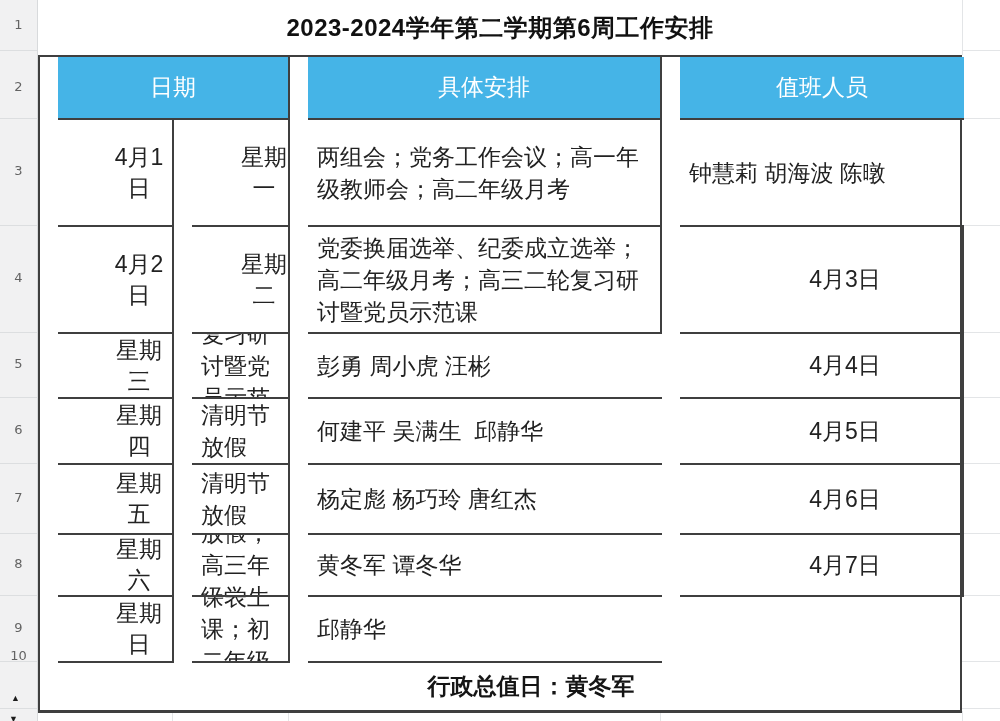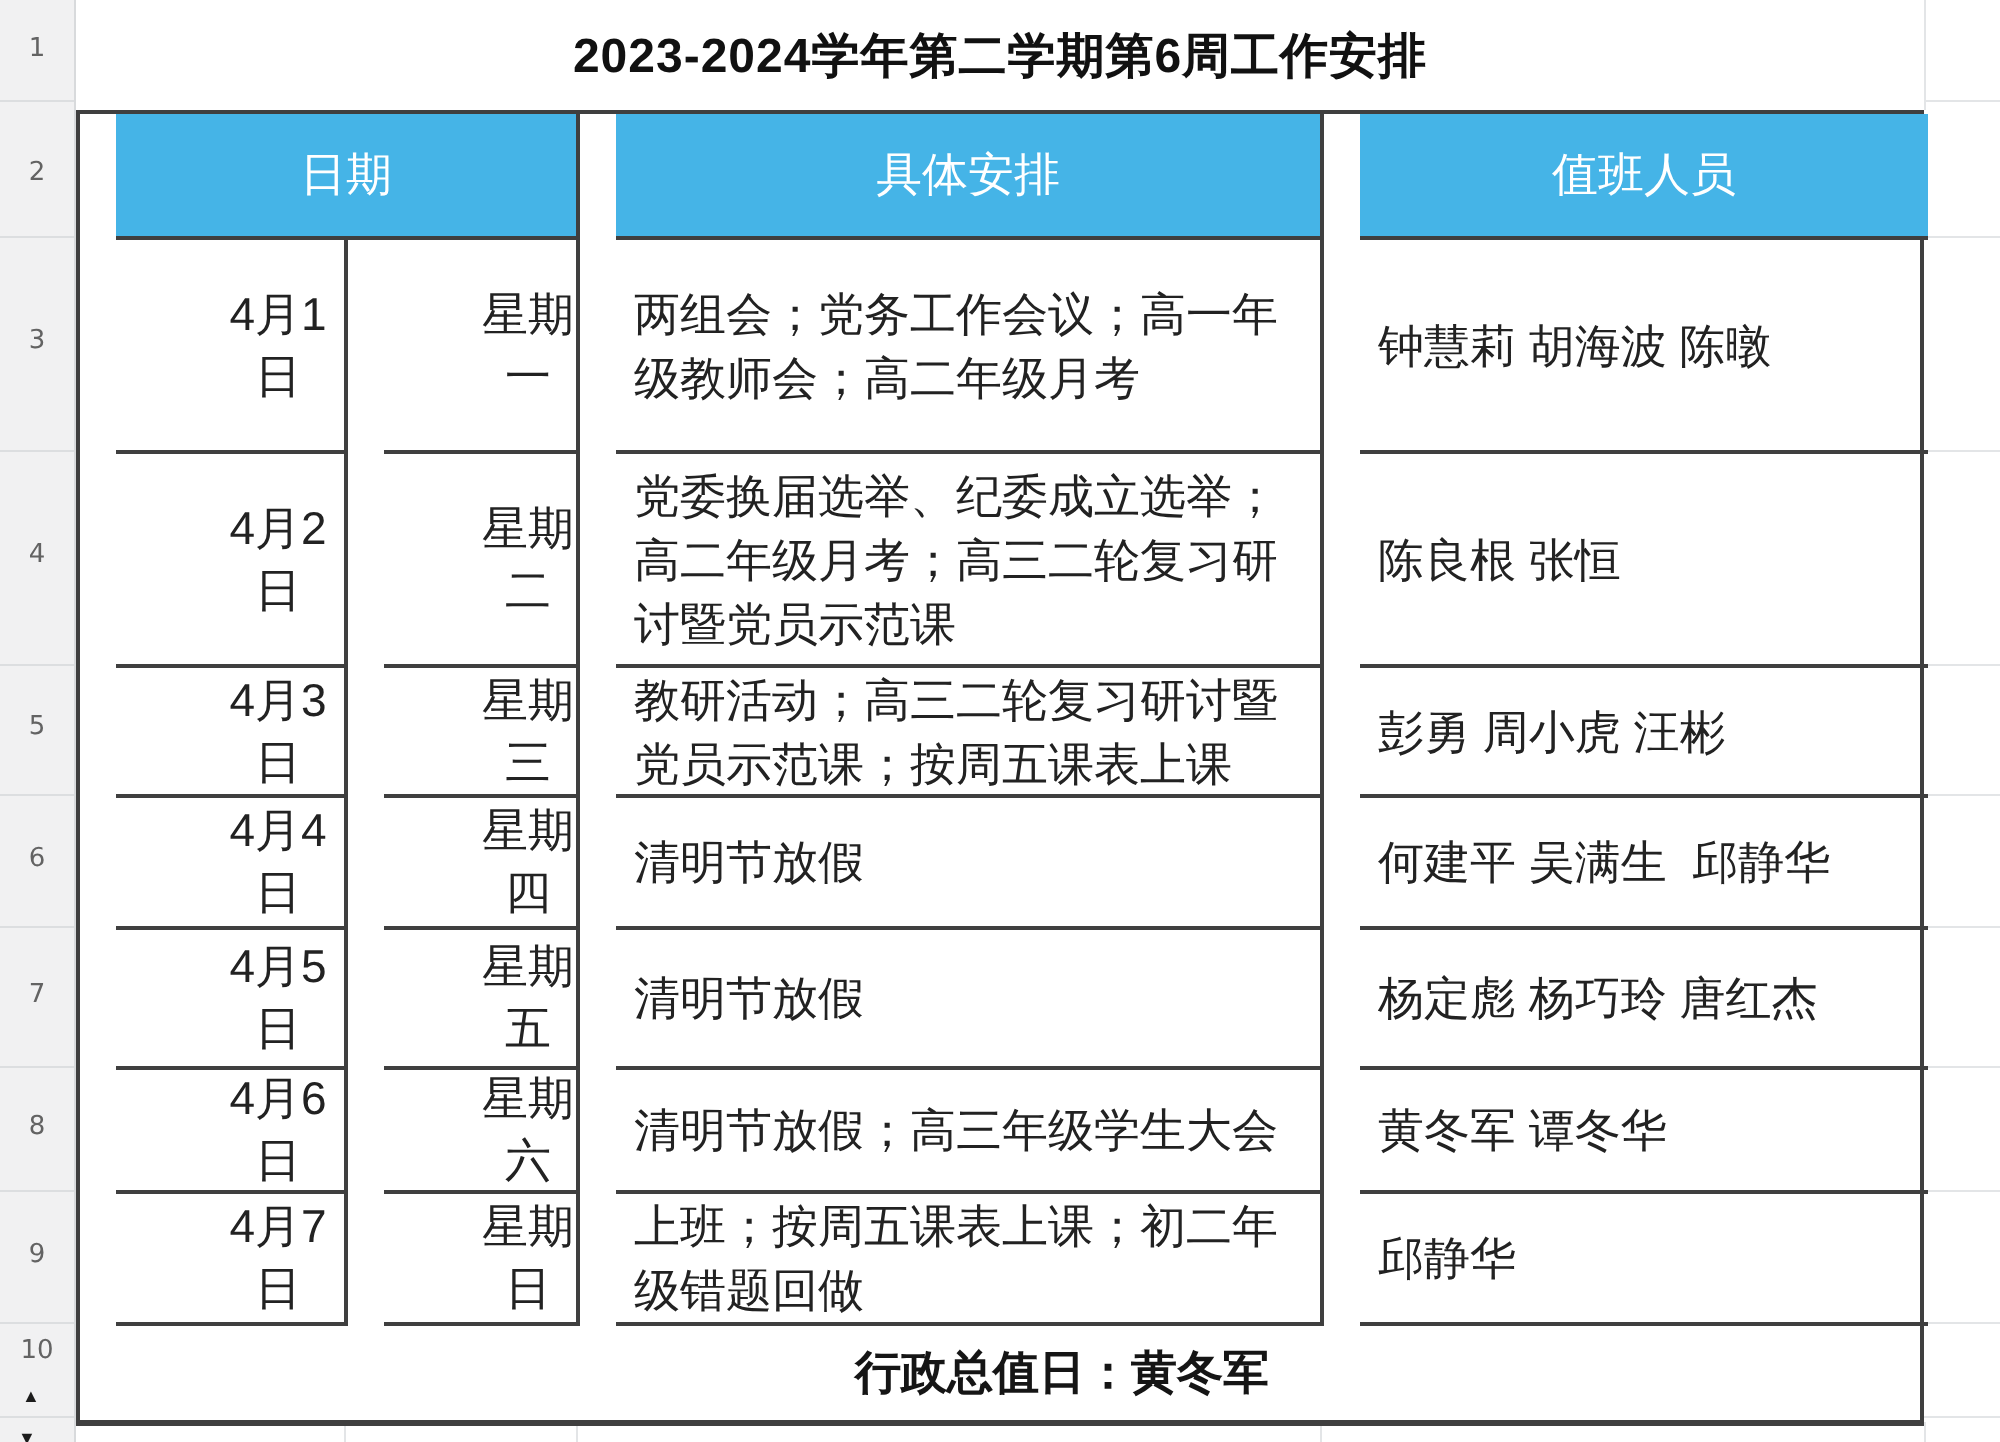--- a/index.html
+++ b/index.html
@@ -50,21 +50,21 @@
   <div class="gutter">
     <div class="gutter-num" style="top:17px">1</div>
     <div class="gutter-num" style="top:79px">2</div>
     <div class="gutter-num" style="top:163px">3</div>
     <div class="gutter-num" style="top:270px">4</div>
     <div class="gutter-num" style="top:356px">5</div>
     <div class="gutter-num" style="top:422px">6</div>
     <div class="gutter-num" style="top:490px">7</div>
     <div class="gutter-num" style="top:556px">8</div>
     <div class="gutter-num" style="top:620px">9</div>
-    <div class="gutter-num" style="top:668px">10</div>
+    <div class="gutter-num" style="top:648px">10</div>
     <div class="gutter-sep" style="top:50px"></div>
     <div class="gutter-sep" style="top:118px"></div>
     <div class="gutter-sep" style="top:225px"></div>
     <div class="gutter-sep" style="top:332px"></div>
     <div class="gutter-sep" style="top:397px"></div>
     <div class="gutter-sep" style="top:463px"></div>
     <div class="gutter-sep" style="top:533px"></div>
     <div class="gutter-sep" style="top:595px"></div>
     <div class="gutter-sep" style="top:661px"></div>
     <div class="gutter-sep" style="top:708px"></div>
@@ -97,21 +97,20 @@
     <div class="cell hdr last-col">值班人员</div>
 
     <div class="cell center">4月1日</div>
     <div class="cell center">星期一</div>
     <div class="cell pad">两组会；党务工作会议；高一年级教师会；高二年级月考</div>
     <div class="cell pad staff last-col">钟慧莉 胡海波 陈暾</div>
 
     <div class="cell center">4月2日</div>
     <div class="cell center">星期二</div>
     <div class="cell pad">党委换届选举、纪委成立选举；高二年级月考；高三二轮复习研讨暨党员示范课</div>
-    <div class="cell pad staff last-col">陈良根 张恒</div>
 
     <div class="cell center">4月3日</div>
     <div class="cell center">星期三</div>
     <div class="cell pad">教研活动；高三二轮复习研讨暨党员示范课；按周五课表上课</div>
     <div class="cell pad staff last-col">彭勇 周小虎 汪彬</div>
 
     <div class="cell center">4月4日</div>
     <div class="cell center">星期四</div>
     <div class="cell pad">清明节放假</div>
     <div class="cell pad staff last-col">何建平 吴满生  邱静华</div>

